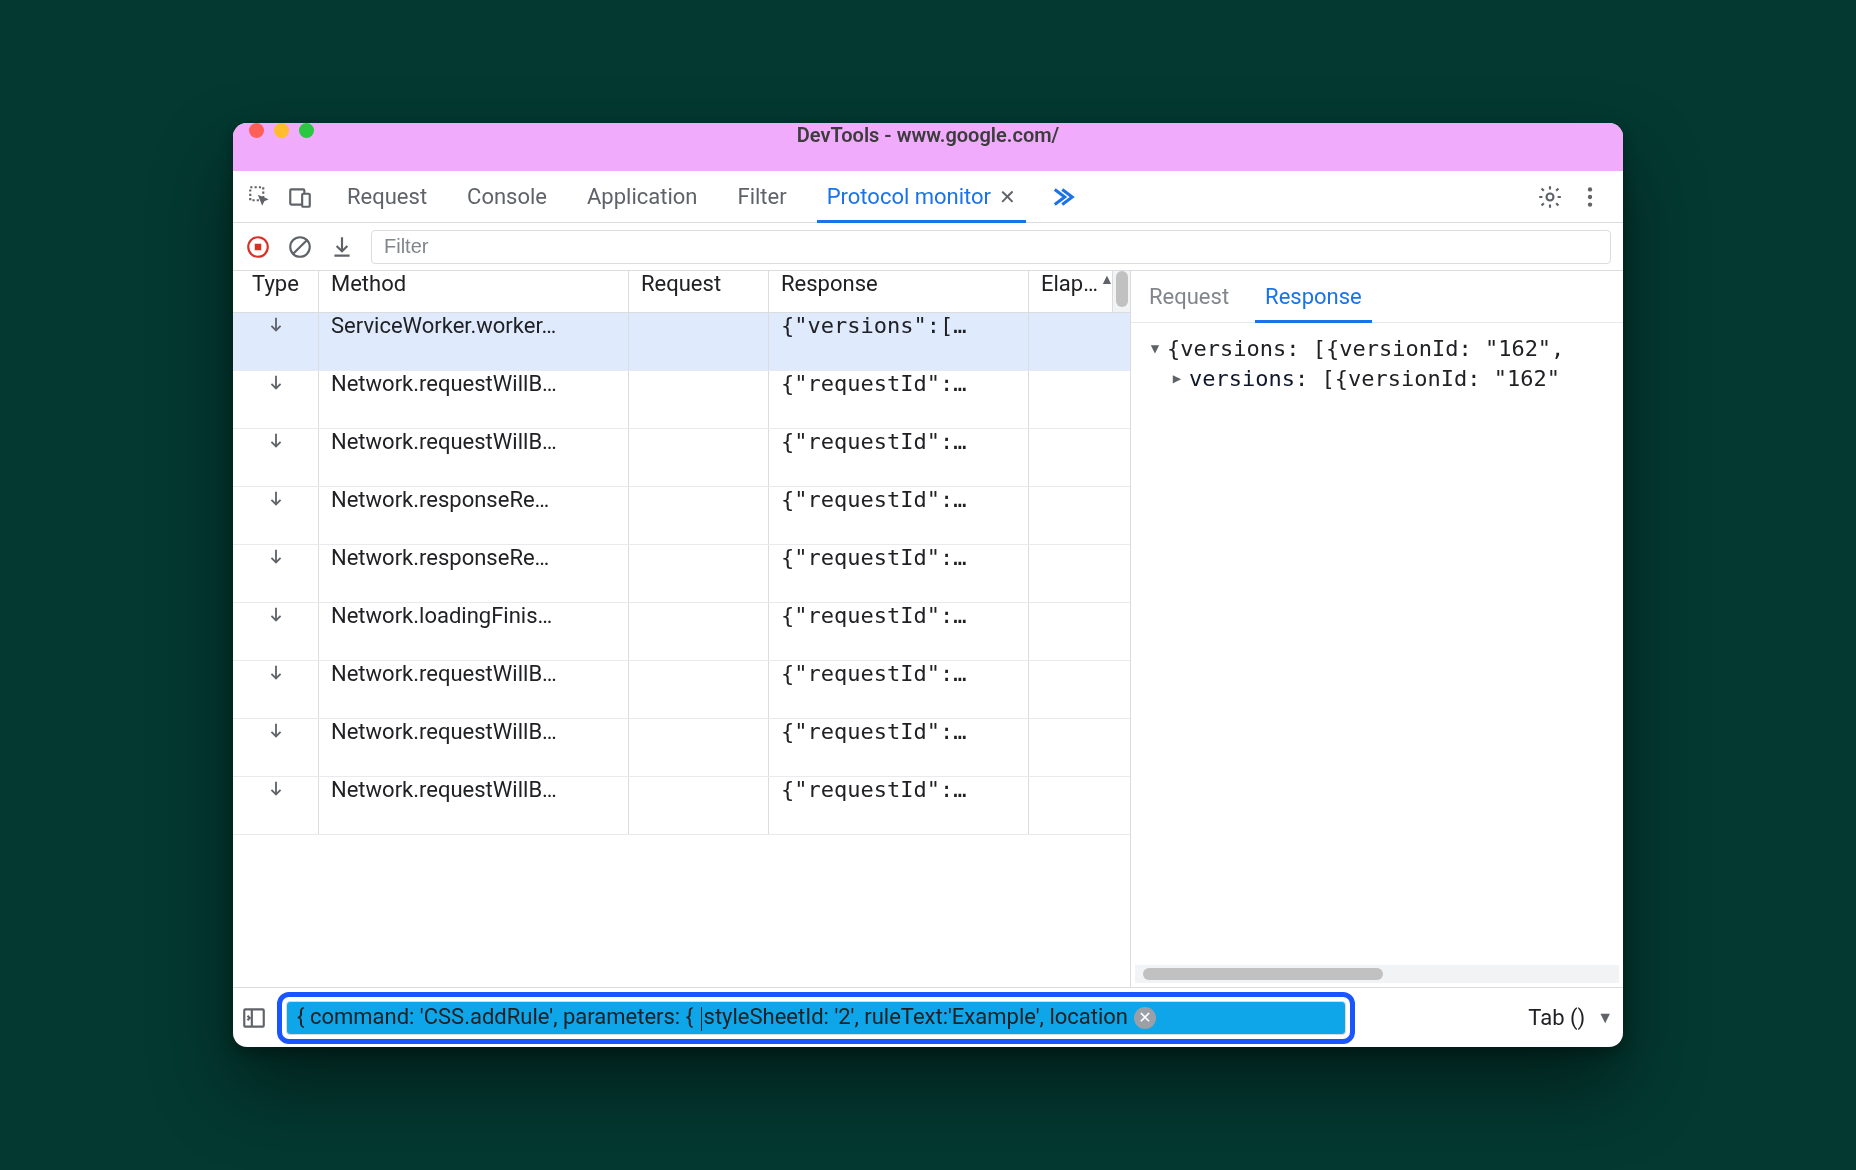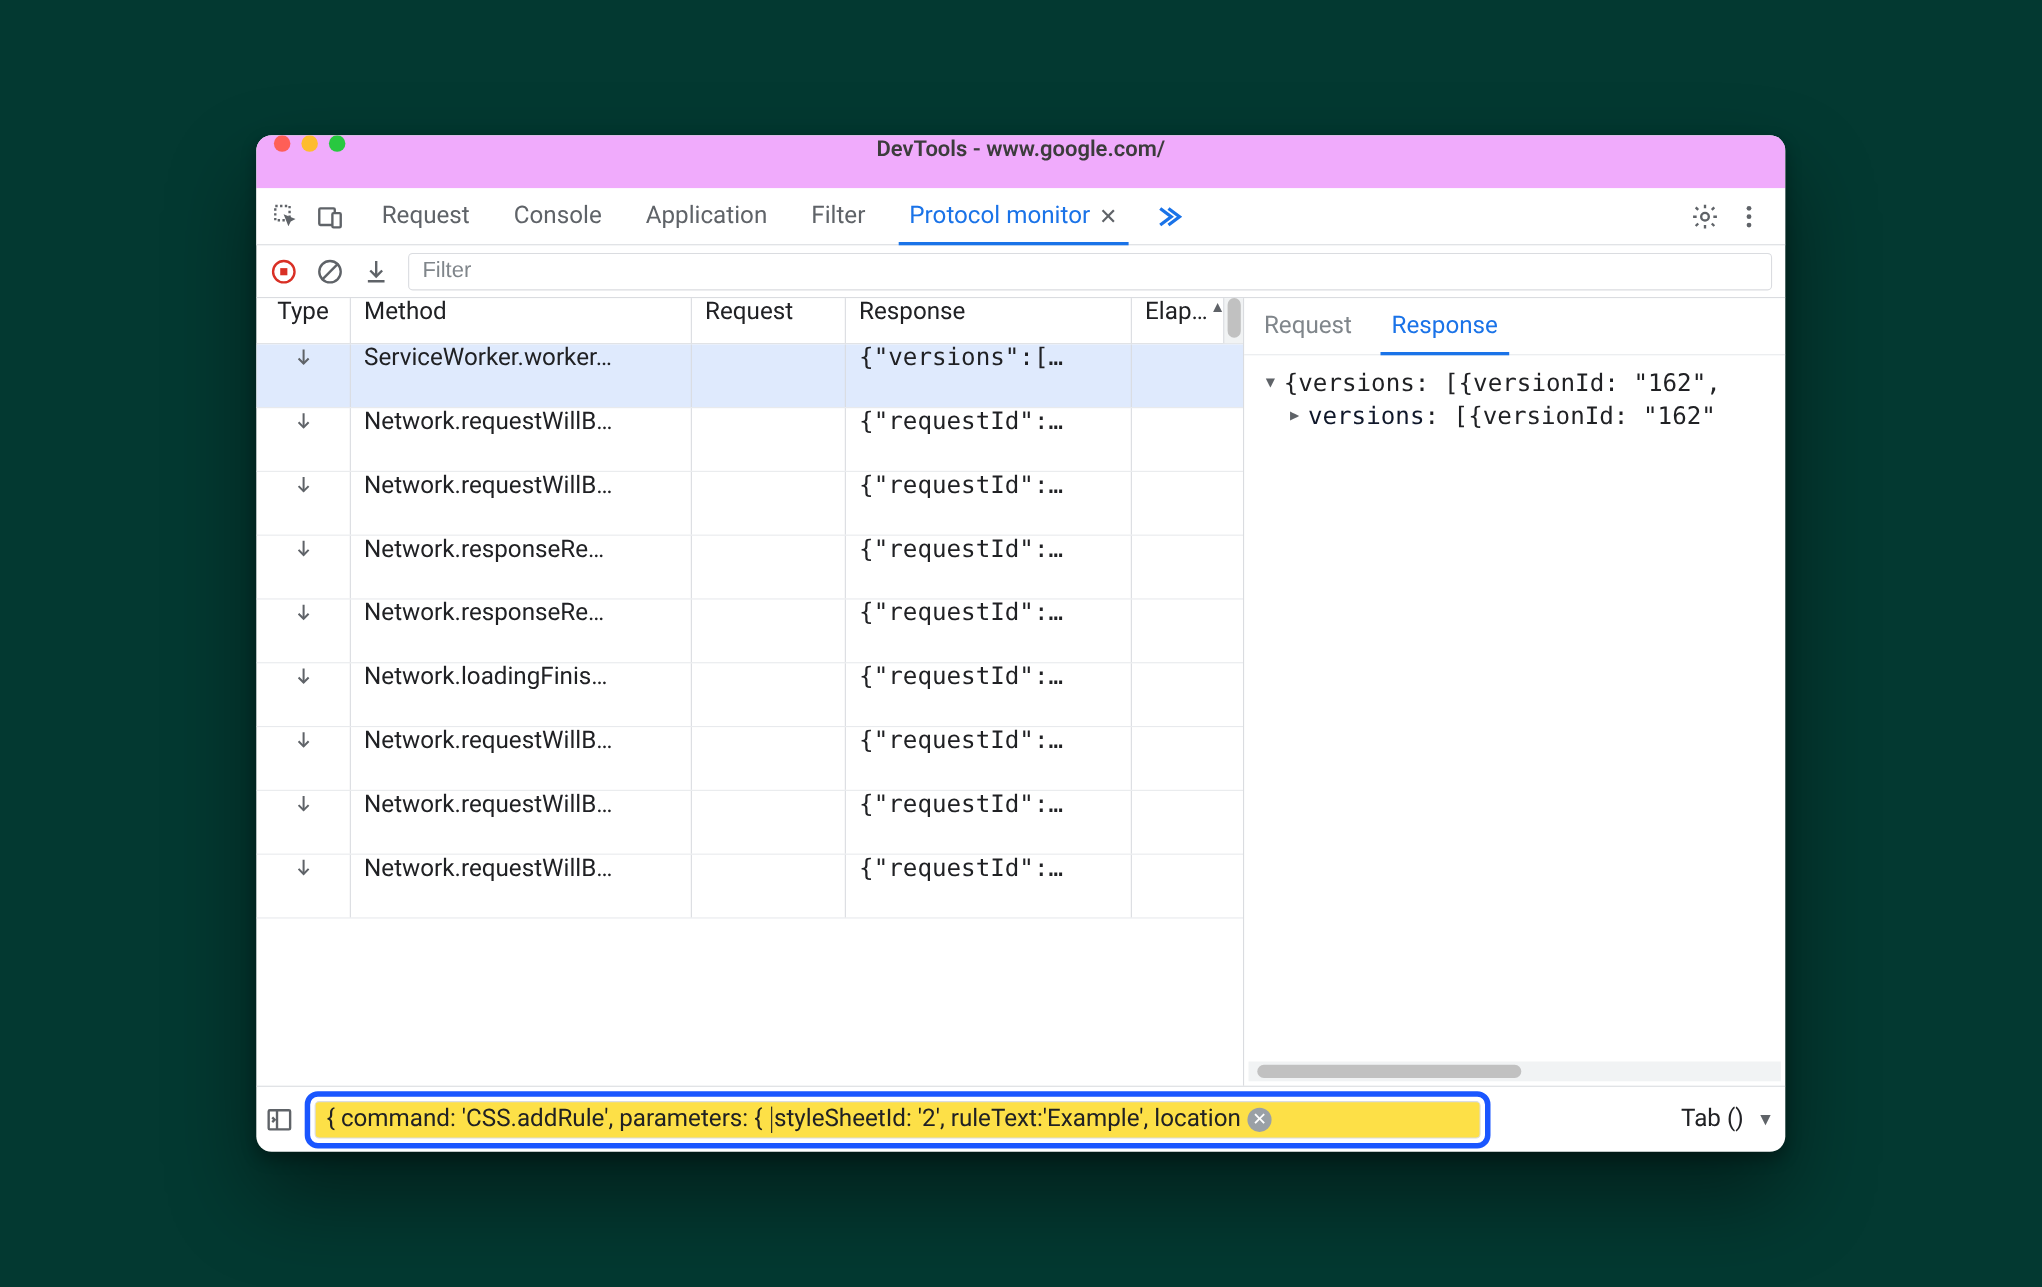--- a/index.html
+++ b/index.html
@@ -147,21 +147,21 @@
     padding: 4px;
     flex: 0 0 auto;
     display: flex;
     align-items: center;
   }
   .cmd-input {
     width: 1060px;
     height: 34px;
     border: 1px solid #dadce0;
     border-radius: 4px;
-    background: #fde047;
+    background: #0ea5e9;
     display: flex;
     align-items: center;
     padding: 0 6px 0 10px;
     font-size: 22px;
   }
   .cmd-text { white-space: nowrap; overflow: hidden; color: #202124; }
   .cmd-caret-sep { display:inline-block; width:1px; height:24px; background:#202124; margin:0 2px; vertical-align:middle; }
   .cmd-clear { width: 22px; height: 22px; border-radius: 50%; background: #9aa0a6; color: #fff; display:flex; align-items:center; justify-content:center; font-size:16px; margin-left:6px; flex-shrink:0; }
   .drawer .right-side { margin-left: auto; display: flex; align-items: center; gap: 12px; font-size: 22px; color: #202124; justify-content: space-between; }
   .chev-down { font-size: 16px; color: #5f6368; }

